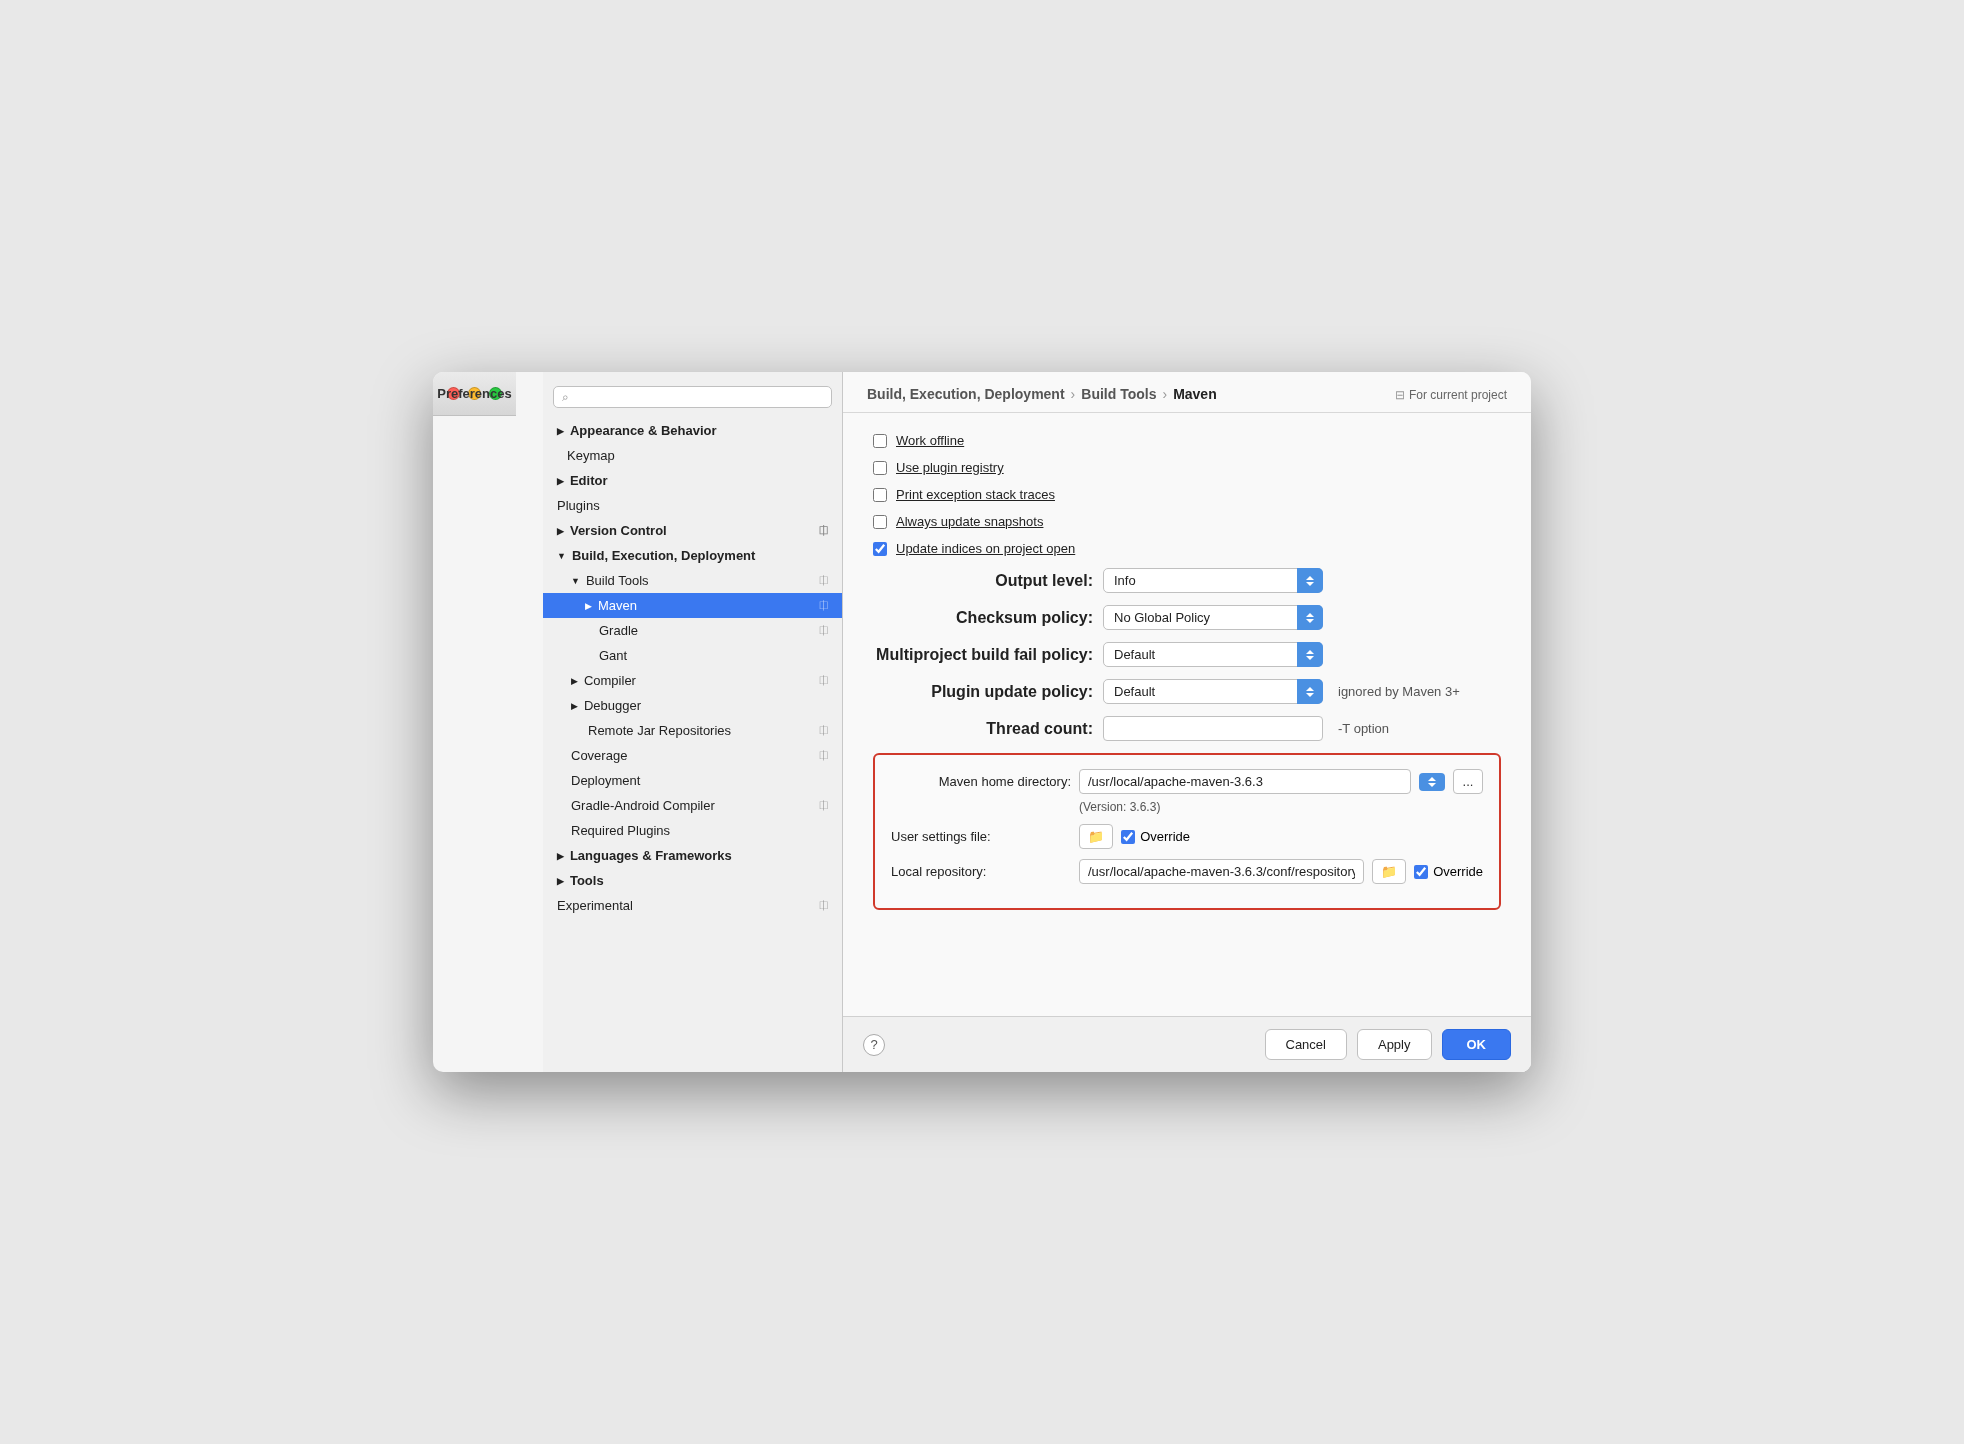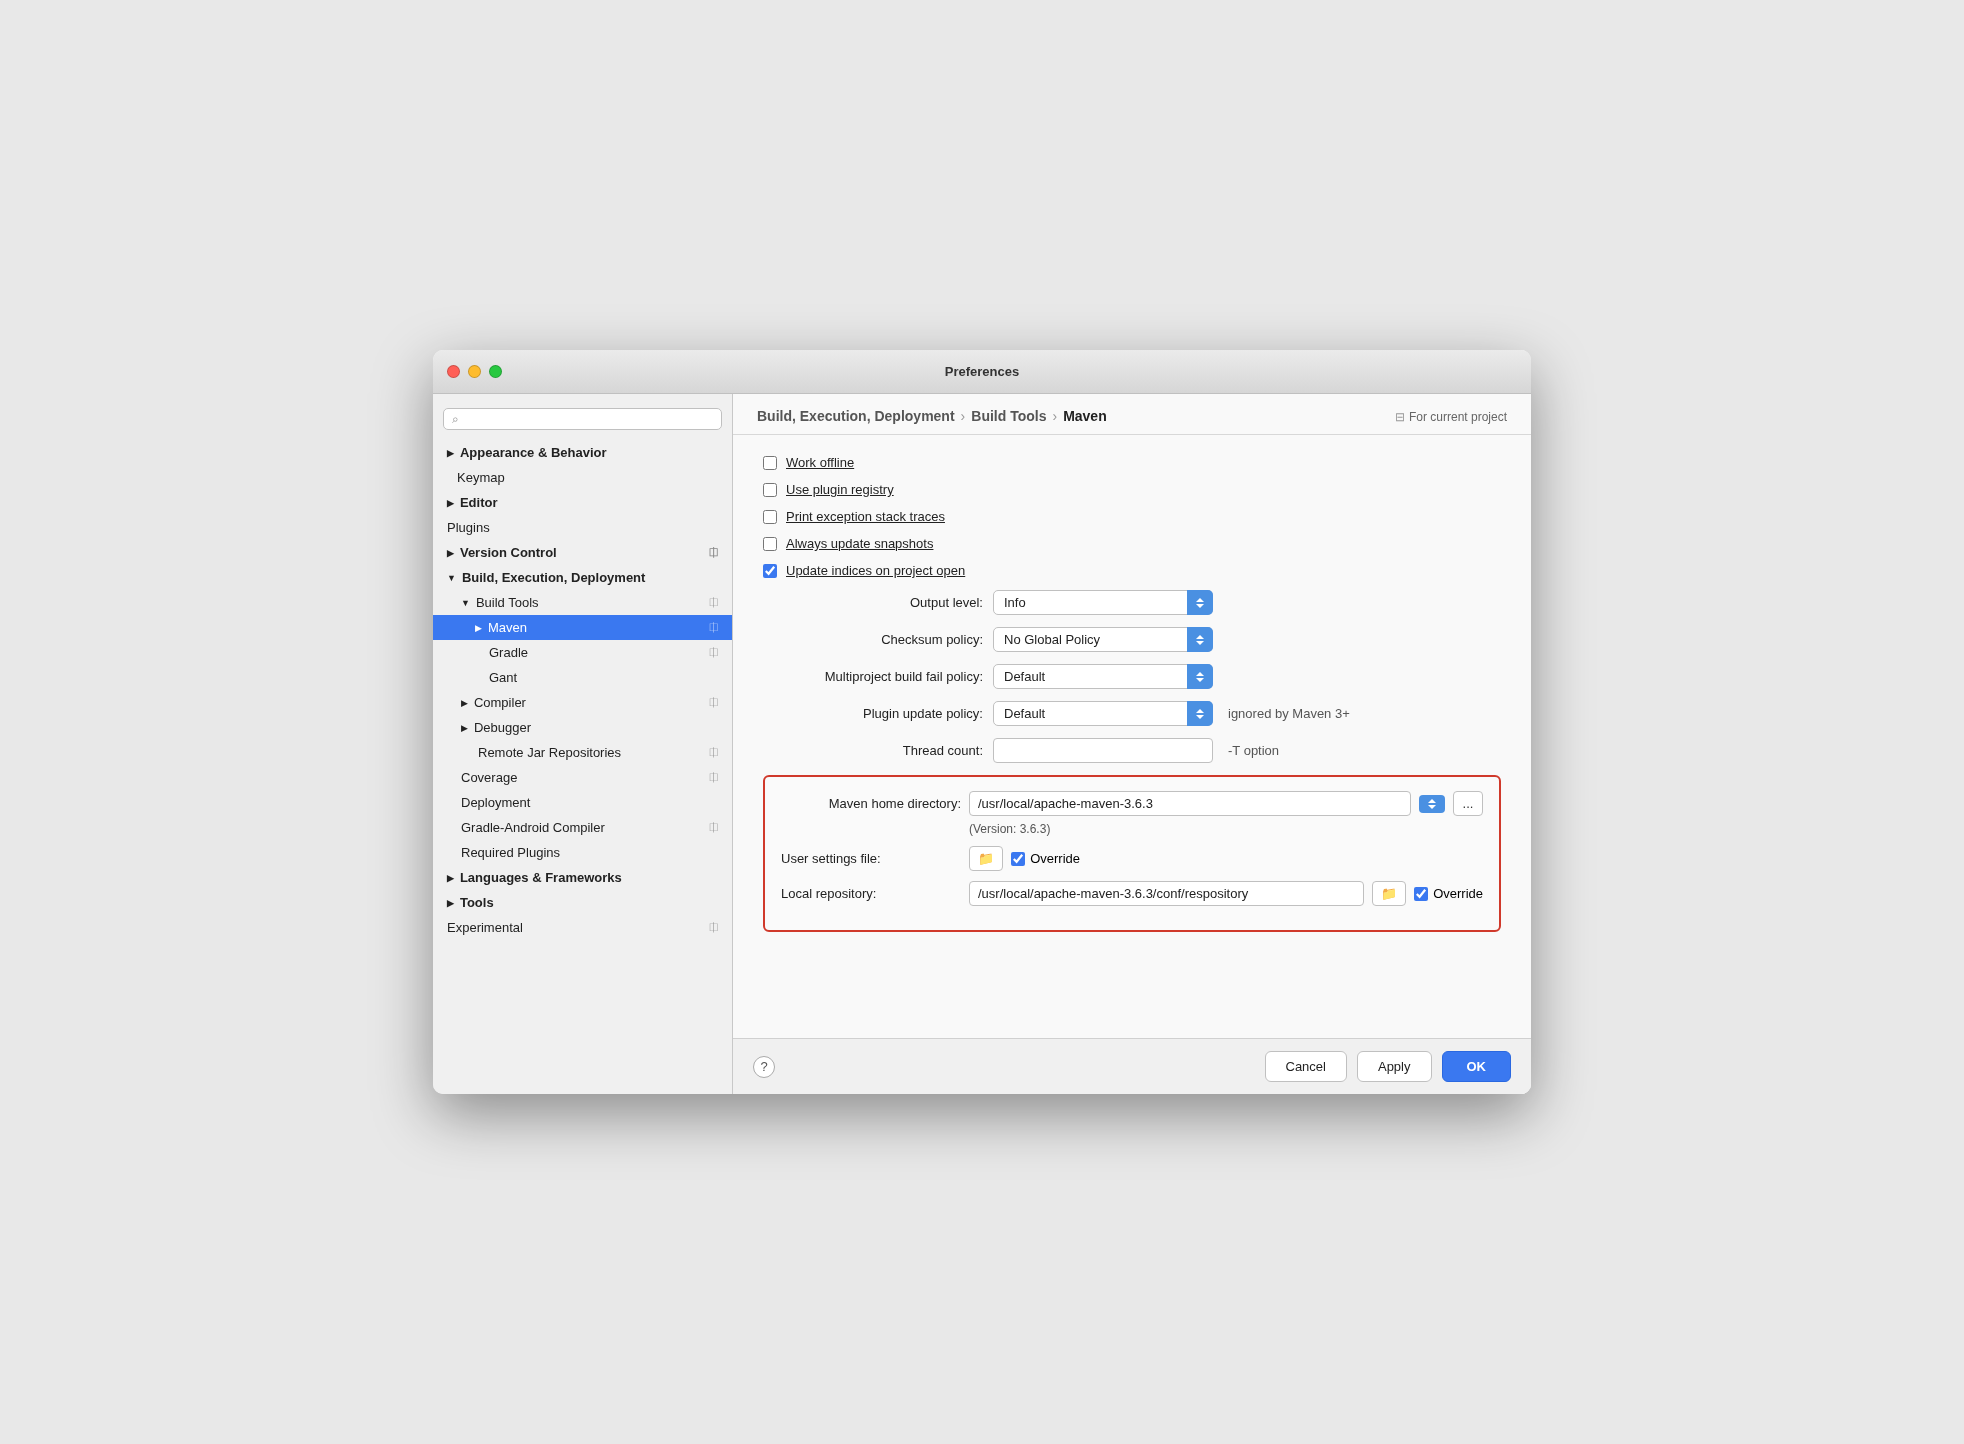--- a/index.html
+++ b/index.html
@@ -12,21 +12,22 @@
       align-items: center;
       min-height: 100vh;
     }
     .window {
       width: 1098px;
       background: #f5f5f5;
       border-radius: 10px;
       box-shadow: 0 20px 60px rgba(0,0,0,0.4);
       overflow: hidden;
       display: flex;
-      flex-direction: column;
+      flex-direction: row;
+      gap: 27px;
     }
     .titlebar {
       background: linear-gradient(to bottom, #ebebeb, #d6d6d6);
       height: 44px;
       display: flex;
       align-items: center;
       padding: 0 14px;
       border-bottom: 1px solid #c0c0c0;
       position: relative;
     }
@@ -169,23 +170,24 @@
     }
     .form-row {
       display: flex;
       align-items: center;
       margin-bottom: 12px;
       gap: 10px;
     }
     .form-label {
       width: 220px;
       text-align: right;
-      font-size: 13px;
+      font-size: 16px;
       color: #222;
       flex-shrink: 0;
+      font-weight: bold;
     }
     .form-select-wrapper {
       position: relative;
       display: inline-flex;
       align-items: center;
     }
     .form-select {
       appearance: none;
       background: white;
       border: 1px solid #c0c0c0;

